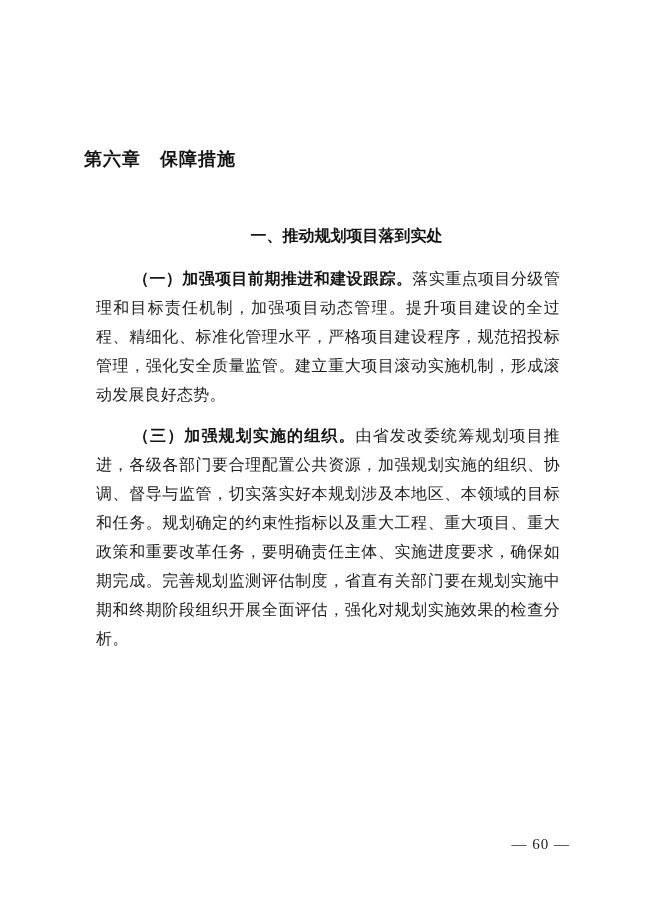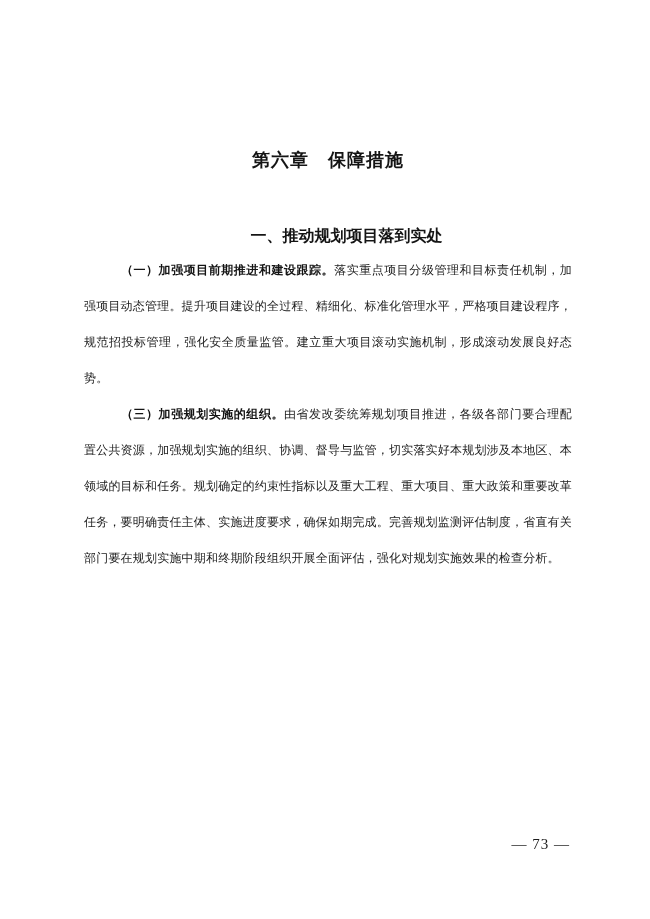--- a/index.html
+++ b/index.html
@@ -17,42 +17,41 @@
     font-family: "Liberation Serif", serif;
   }
   .content {
     position: absolute;
     left: 84px;
     top: 147px;
     width: 488px;
   }
   .chapter-title {
     margin: 0;
-    text-align: center;
-    font-family: Liberation Serif, serif;
+    font-family: Liberation Mono, monospace;
     font-weight: bold;
     font-size: 18px;
     line-height: 26px;
     letter-spacing: 1px;
     color: #141414;
   }
   .section-heading {
     margin: 46px 0 0 0;
     padding-left: 37px;
     font-family: "Liberation Sans", sans-serif;
     font-weight: bold;
     font-size: 16px;
     line-height: 33px;
     color: #141414;
     text-align: center;
   }
   .para {
-    margin: 0;
-    font-size: 12px;
-    line-height: 36px;
+    margin: 12px;
+    font-size: 16px;
+    line-height: 29px;
     text-align: justify;
     text-indent: 37px;
     letter-spacing: 0.2px;
     color: #1c1c1c;
   }
   .para .lead {
     font-weight: bold;
     color: #141414;
   }
   .page-number {
@@ -75,14 +74,14 @@
 
     <h2 class="section-heading">一、推动规划项目落到实处</h2>
 
     <p class="para"><span class="lead">（一）加强项目前期推进和建设跟踪。</span><span>落实重点项目分级管理和目标责任机制，加强项目动态管理。提升项目建设的全过程、精细化、标准化管理水平，严格项目建设程序，规范招投标管理，强化安全质量监管。建立重大项目滚动实施机制，形成滚动发展良好态势。</span></p>
 
 
     <p class="para"><span class="lead">（三）加强规划实施的组织。</span><span>由省发改委统筹规划项目推进，各级各部门要合理配置公共资源，加强规划实施的组织、协调、督导与监管，切实落实好本规划涉及本地区、本领域的目标和任务。规划确定的约束性指标以及重大工程、重大项目、重大政策和重要改革任务，要明确责任主体、实施进度要求，确保如期完成。完善规划监测评估制度，省直有关部门要在规划实施中期和终期阶段组织开展全面评估，强化对规划实施效果的检查分析。</span></p>
 
   </div>
 
-  <div class="page-number">— 73 —</div>
+  <div class="page-number">— 60 —</div>
 </div>
 
 </body></html>

